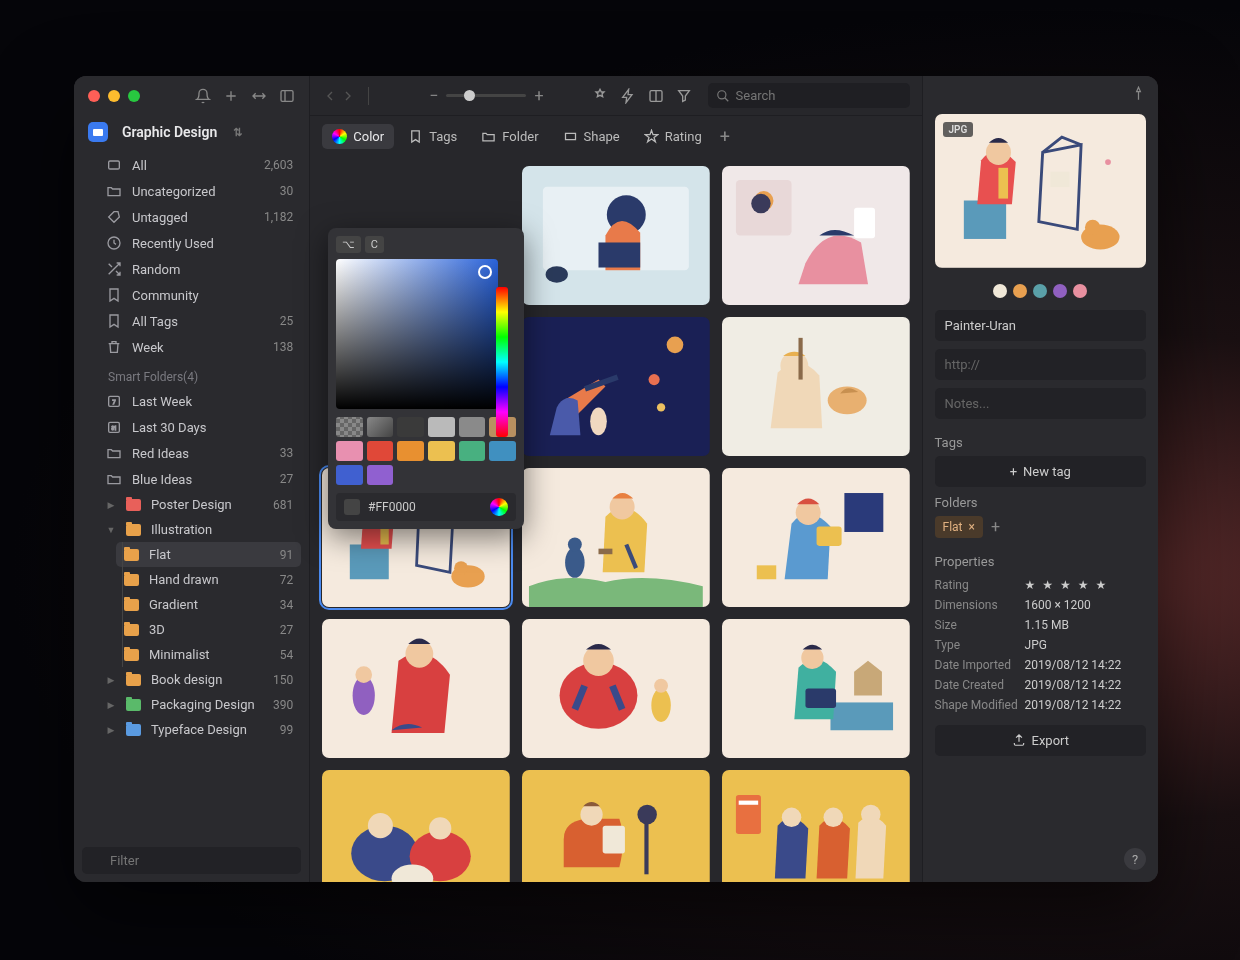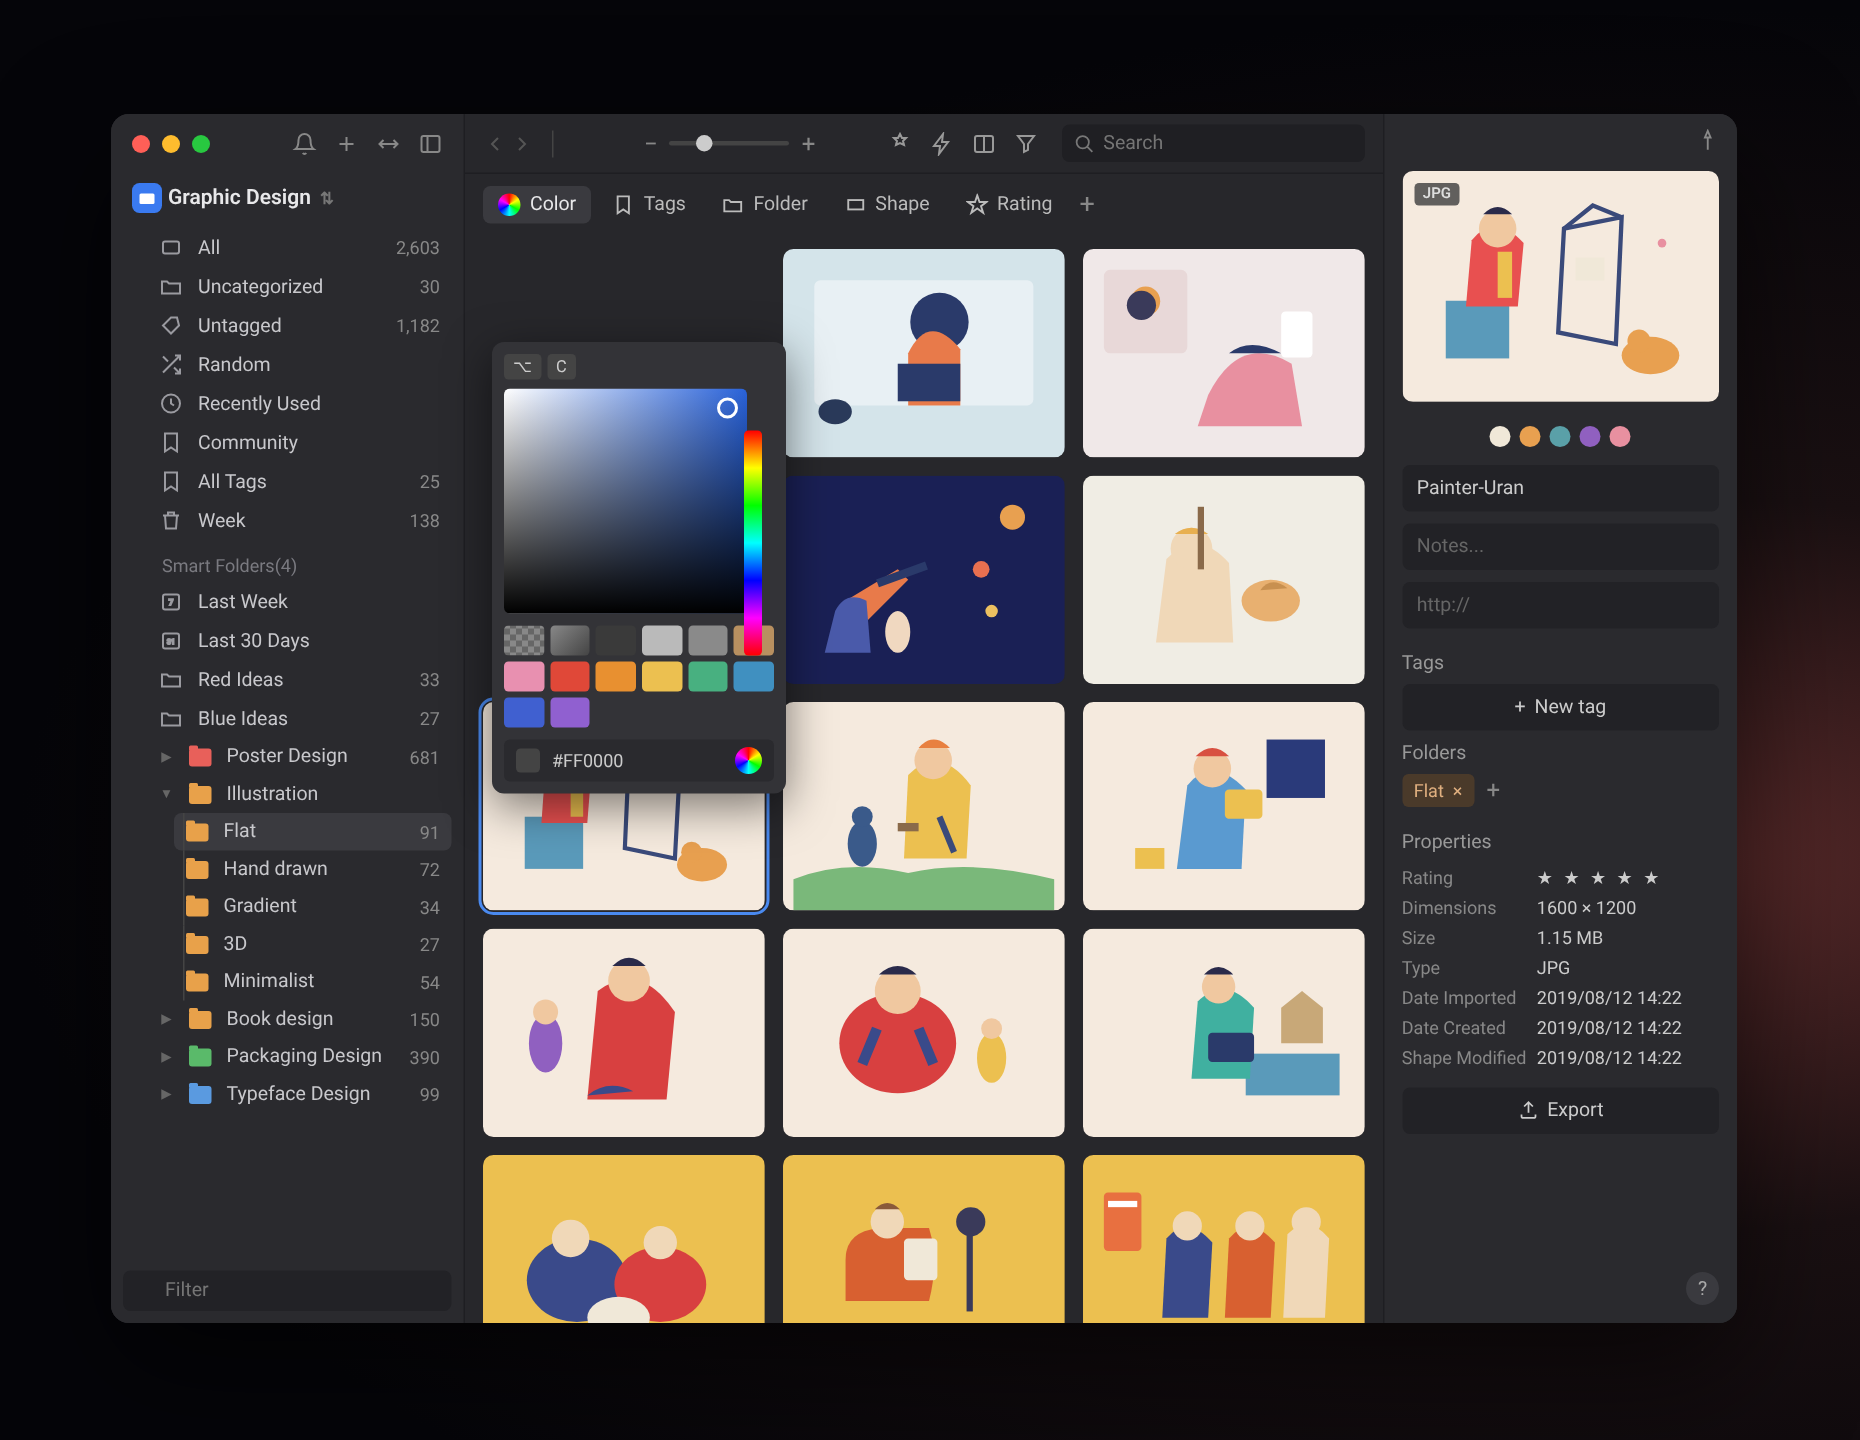--- a/index.html
+++ b/index.html
@@ -8,21 +8,21 @@
   
   
   .sidebar { width: 238px; background: #2a2a2e; border-right: 1px solid #1e1e22; display: flex; flex-direction: column; }
   .titlebar { height: 40px; display: flex; align-items: center; padding: 0 14px; gap: 8px; }
   .traffic { display: flex; gap: 8px; }
   .traffic span { width: 12px; height: 12px; border-radius: 50%; }
   .traffic .r { background: #ff5f57; } .traffic .y { background: #febc2e; } .traffic .g { background: #28c840; }
   .title-actions { margin-left: auto; display: flex; gap: 12px; color: #888; }
   .title-actions svg, .ic { width: 16px; height: 16px; }
   
-  .lib-row { display: flex; align-items: center; padding: 6px 14px; gap: 4px; color: #e8e8ea; font-size: 14px; font-weight: 600; }
+  .lib-row { display: flex; align-items: center; padding: 6px 14px; gap: 14px; color: #e8e8ea; font-size: 14px; font-weight: 600; }
   .lib-icon { width: 20px; height: 20px; background: #3a7af0; border-radius: 5px; display: flex; align-items: center; justify-content: center; }
   .lib-icon::after { content:""; width:10px; height:7px; background:#fff; border-radius:1px; }
   .chev { color: #777; font-size: 11px; margin-left: 2px; }
   
   .nav { padding: 4px 8px; overflow-y: auto; flex: 1; margin-left: 16px; }
   .nav-item { display: flex; align-items: center; padding: 5px 8px; gap: 10px; color: #c8c8cc; font-size: 13px; border-radius: 5px; cursor: pointer; }
   .nav-item.sel { background: #3a3a3f; }
   .nav-item .cnt { margin-left: auto; color: #888; font-size: 12px; }
   .nav-ic { width: 16px; height: 16px; color: #9a9aa0; flex-shrink: 0; display:flex; align-items:center; justify-content:center;}
   
@@ -161,33 +161,33 @@
             <svg viewBox="0 0 24 24" fill="none" stroke="currentColor" stroke-width="2">
               <path d="M20 12l-8 8-8-8 8-8h6z"></path>
             </svg>
           </span>
           <span>Untagged</span>
           <span class="cnt">1,182</span>
         </div>
       <div class="nav-item">
           <span class="nav-ic">
             <svg viewBox="0 0 24 24" fill="none" stroke="currentColor" stroke-width="2">
-              <path d="M16 3h5v5M4 20L21 3M21 16v5h-5M15 15l6 6M4 4l5 5"></path>
-            </svg>
-          </span>
-          <span>Random</span>
-        </div>
-      <div class="nav-item">
-          <span class="nav-ic">
-            <svg viewBox="0 0 24 24" fill="none" stroke="currentColor" stroke-width="2">
               <circle cx="12" cy="12" r="9"></circle>
               <path d="M12 7v5l3 2"></path>
             </svg>
           </span>
           <span>Recently Used</span>
+        </div>
+      <div class="nav-item">
+          <span class="nav-ic">
+            <svg viewBox="0 0 24 24" fill="none" stroke="currentColor" stroke-width="2">
+              <path d="M16 3h5v5M4 20L21 3M21 16v5h-5M15 15l6 6M4 4l5 5"></path>
+            </svg>
+          </span>
+          <span>Random</span>
         </div>
       <div class="nav-item">
           <span class="nav-ic">
             <svg viewBox="0 0 24 24" fill="none" stroke="currentColor" stroke-width="2">
               <path d="M6 3h12v18l-6-4-6 4z"></path>
             </svg>
           </span>
           <span>Community</span>
         </div>
       <div class="nav-item">
@@ -578,22 +578,22 @@
         </svg>
     </div>
     <div class="color-dots">
       <span style="background:#f0e8d8"></span>
       <span style="background:#e8a050"></span>
       <span style="background:#5aa0a8"></span>
       <span style="background:#9060c0"></span>
       <span style="background:#e890a0"></span>
     </div>
     <input class="insp-field" value="Painter-Uran" style="">
+    <input class="insp-field" placeholder="http://" style="">
     <input class="insp-field" placeholder="Notes..." style="">
-    <input class="insp-field" placeholder="http://" style="">
 
     <div class="insp-label">Tags</div>
     <button class="new-tag-btn">
         <span>+</span>
         <span>New tag</span>
       </button>
 
     <div class="insp-label">Folders</div>
     <div class="chip-row">
       <span class="folder-chip">

